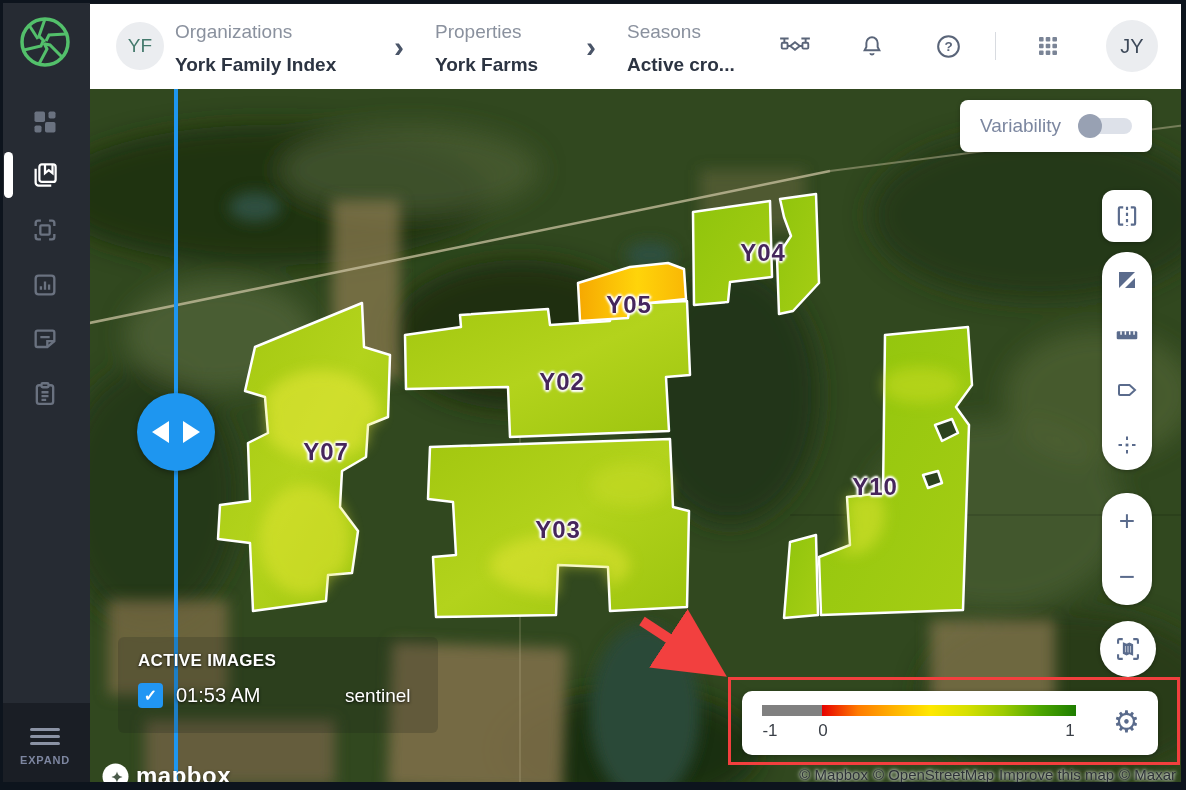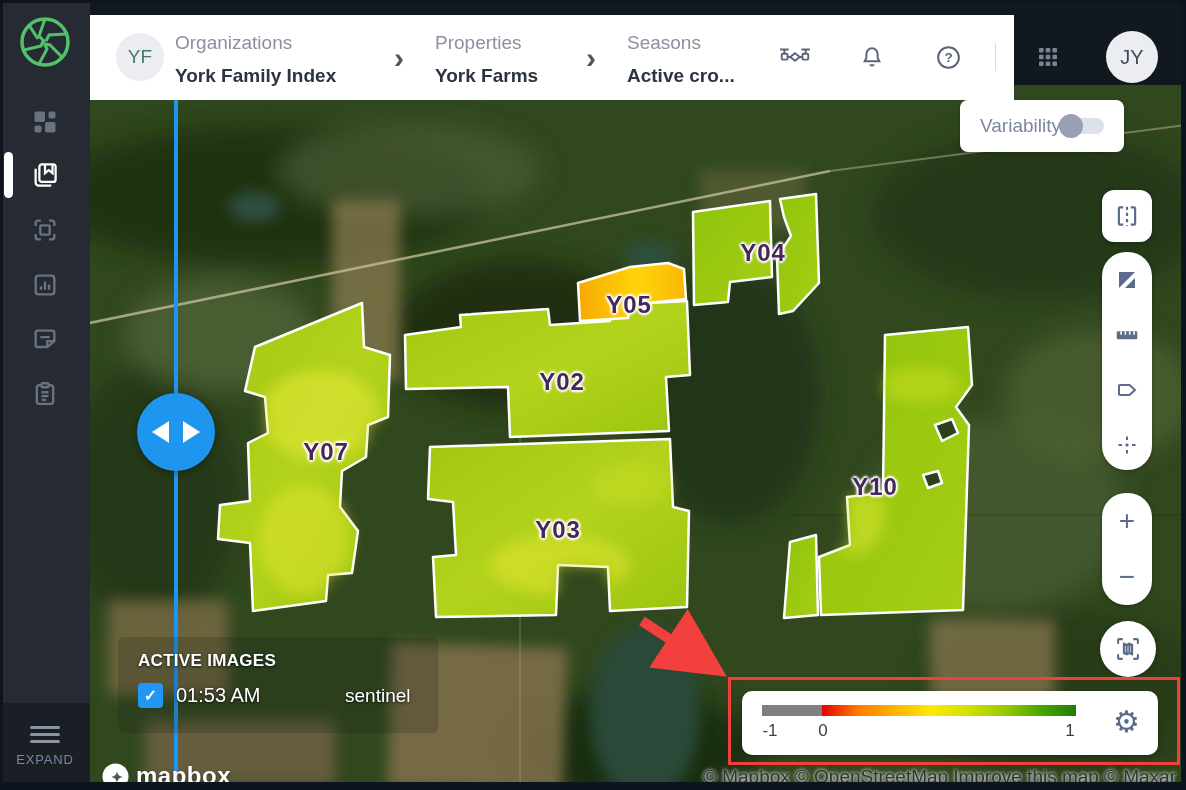--- a/index.html
+++ b/index.html
@@ -10,24 +10,24 @@
 
   
   .sidebar { position:absolute; left:0; top:0; width:90px; height:790px; background:#262b33; z-index:10; }
   .logo { position:absolute; left:17px; top:14px; width:56px; height:56px; }
   .nav-item { position:absolute; left:0; width:90px; height:48px; display:flex; align-items:center; justify-content:center; color:#6a7280; cursor:pointer; }
   .nav-item.active { color:#ffffff; }
   .active-pill { position:absolute; left:4px; top:152px; width:9px; height:46px; background:#ffffff; border-radius:5px; }
   .sidebar-footer { position:absolute; left:0; bottom:0; width:90px; height:87px; background:#1a1e25; display:flex; flex-direction:column; align-items:center; justify-content:center; gap:9px; cursor:pointer; }
   .burger { width:30px; display:flex; flex-direction:column; gap:4px; }
   .burger span { height:3px; background:#8b93a5; border-radius:2px; }
-  .expand-label { color:#7d86a0; font-size:13px; font-weight:normal; letter-spacing:.8px; }
+  .expand-label { color:#7d86a0; font-size:11px; font-weight:bold; letter-spacing:.8px; }
 
   
-  .header { position:absolute; left:90px; top:15px; width:924px; height:85px; background:#ffffff; z-index:9; }
+  .header { position:absolute; left:90px; top:4px; width:1096px; height:85px; background:#ffffff; z-index:9; }
   .avatar { position:absolute; border-radius:50%; background:#ebedf0; display:flex; align-items:center; justify-content:center; font-size:19px; color:#44796c; }
   .crumb { position:absolute; top:17px; }
   .crumb .sect { font-size:19px; color:#8a919e; margin-bottom:11px; }
   .crumb .val { font-size:19px; font-weight:bold; color:#2c3442; }
   .crumb-sep { position:absolute; top:28px; font-size:30px; color:#4a5568; font-weight:bold; line-height:30px; }
   .hicon { position:absolute; top:22px; width:44px; height:40px; display:flex; align-items:center; justify-content:center; color:#5a6579; cursor:pointer; }
   .hdivider { position:absolute; top:28px; width:1px; height:28px; background:#d8dbe0; }
 
   
   .map { position:absolute; left:90px; top:85px; width:1096px; height:705px; overflow:hidden; background:#31481f; }
@@ -39,21 +39,21 @@
   .timeline-handle { position:absolute; left:47px; top:308px; width:78px; height:78px; border-radius:50%; background:#1e96f0; box-shadow:0 2px 6px rgba(0,0,0,.35); display:flex; align-items:center; justify-content:center; gap:14px; cursor:pointer; }
 
   .card { position:absolute; background:#ffffff; border-radius:8px; box-shadow:0 1px 4px rgba(0,0,0,.25); display:flex; align-items:center; }
   .date-card { left:240px; top:15px; width:370px; height:52px; }
   .cal-box { width:52px; height:52px; background:#f2f3f5; border-radius:8px 0 0 8px; display:flex; align-items:center; justify-content:center; color:#5a6579; }
   .date-text { margin-left:16px; font-size:19px; }
   .date-strong { font-weight:bold; color:#2b3340; }
   .date-src { color:#97a1b5; }
   .index-card { left:622px; top:15px; width:236px; height:52px; padding:0 18px; justify-content:space-between; }
   .index-label { font-size:19px; color:#333c4b; }
-  .vari-card { left:870px; top:15px; width:164px; height:52px; padding:0 20px; justify-content:space-between; }
+  .vari-card { left:870px; top:15px; width:192px; height:52px; padding:0 20px; justify-content:space-between; }
   .vari-label { font-size:19px; color:#7c87a0; }
   .toggle { position:relative; width:52px; height:16px; background:#dde1e9; border-radius:8px; cursor:pointer; }
   .toggle .knob { position:absolute; left:-2px; top:-4px; width:24px; height:24px; border-radius:50%; background:#98a1b3; }
 
   .tool-btn { position:absolute; background:#fff; box-shadow:0 1px 4px rgba(0,0,0,.3); display:flex; align-items:center; justify-content:center; color:#5a6b8c; cursor:pointer; }
   .compare-btn { left:1012px; top:105px; width:50px; height:52px; border-radius:12px; }
   .tool-group { position:absolute; left:1012px; top:167px; width:50px; height:218px; background:#fff; border-radius:24px; box-shadow:0 1px 4px rgba(0,0,0,.3); }
   .tool-group .ticon { position:absolute; left:0; width:50px; height:44px; display:flex; align-items:center; justify-content:center; color:#5a6b8c; cursor:pointer; }
   .zoom-group { position:absolute; left:1012px; top:408px; width:50px; height:112px; background:#fff; border-radius:24px; box-shadow:0 1px 4px rgba(0,0,0,.3); }
   .zoom-group .zbtn { position:absolute; left:0; width:50px; height:52px; display:flex; align-items:center; justify-content:center; font-size:28px; color:#5a6b8c; cursor:pointer; }
@@ -68,21 +68,21 @@
   .mb-logo { position:absolute; left:12px; bottom:0; display:flex; align-items:center; gap:7px; cursor:pointer; }
   .mb-word { color:#fff; font-size:24px; font-weight:bold; letter-spacing:.5px; text-shadow:0 1px 3px rgba(0,0,0,.55); }
 
   .hl-rect { position:absolute; left:638px; top:592px; width:452px; height:88px; border:3px solid #f23f3e; z-index:5; }
   .hl-arrow { position:absolute; left:530px; top:520px; z-index:6; pointer-events:none; }
   .legend-card { position:absolute; left:652px; top:606px; width:416px; height:64px; background:#fff; border-radius:10px; box-shadow:0 1px 5px rgba(0,0,0,.3); z-index:6; }
   .legend-bar { position:absolute; left:20px; top:14px; width:314px; height:11px; }
   .legend-tick { position:absolute; top:30px; font-size:17px; color:#3a3f47; transform:translateX(-50%); }
   .legend-gear { position:absolute; right:18px; top:14px; font-size:30px; color:#5a6b8c; line-height:34px; cursor:pointer; }
 
-  .attribution { position:absolute; right:10px; top:681px; font-size:19px; color:#2e3338; display:flex; gap:5px; text-shadow:0 0 3px rgba(255,255,255,.9), 0 0 5px rgba(255,255,255,.7); z-index:6; }
+  .attribution { position:absolute; right:10px; top:681px; font-size:15px; color:#2e3338; display:flex; gap:5px; text-shadow:0 0 3px rgba(255,255,255,.9), 0 0 5px rgba(255,255,255,.7); z-index:6; }
   .attribution .link { font-weight:normal; cursor:pointer; }
 </style>
 </head>
 <body>
 
 <div class="frame">
 
   <div class="sidebar">
     <div class="logo">
       <svg width="56" height="56" viewBox="0 0 56 56">

